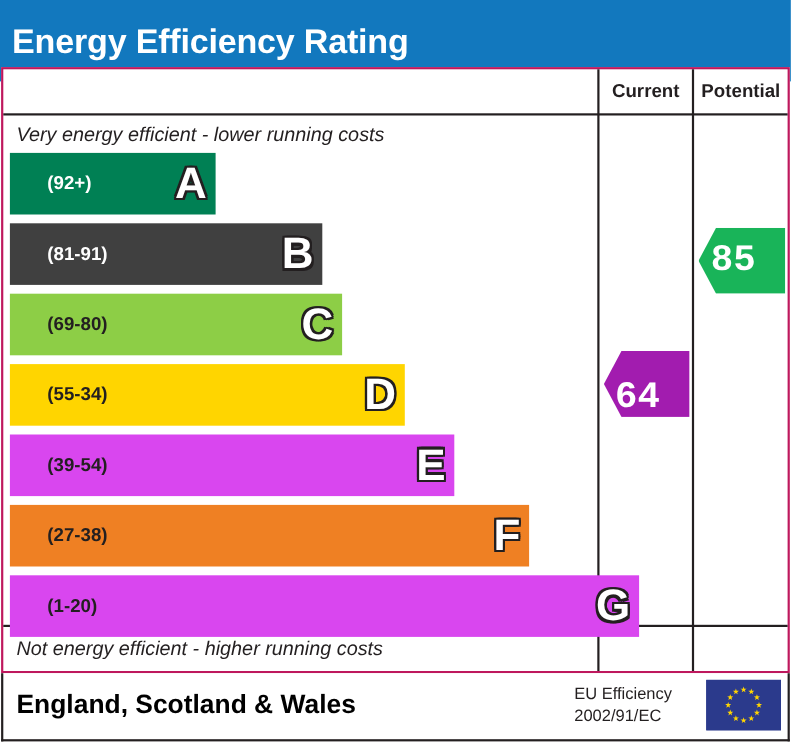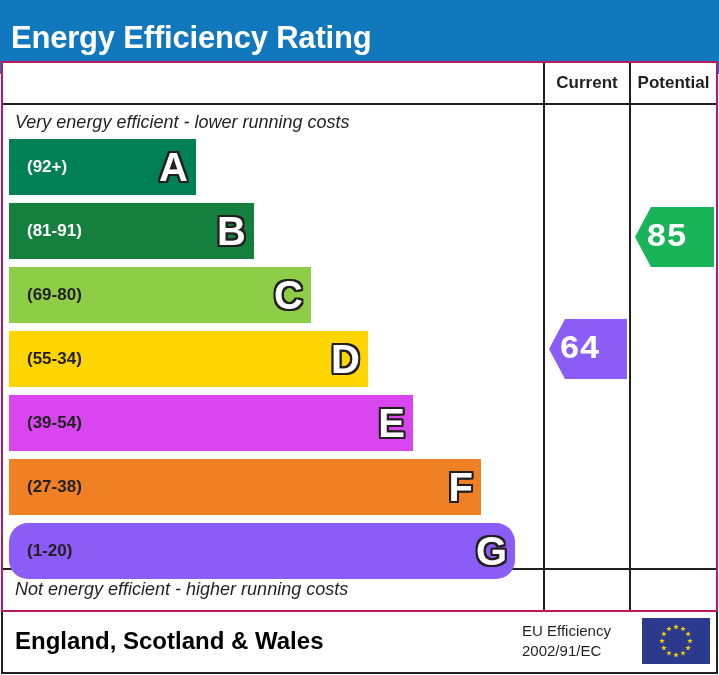--- a/index.html
+++ b/index.html
@@ -99,20 +99,21 @@
     position: absolute;
     left: 0; top: 76px;
     width: 540px; height: 430px;
   }
   .band {
     position: absolute;
     left: 6px;
     height: 56px;
     display: flex;
     align-items: center;
+    padding-left: 16px;
   }
   .band-range {
     font-size: 17px;
     font-weight: bold;
     padding-left: 18px;
     white-space: nowrap;
   }
   .band-letter {
     position: absolute;
     right: 8px;
@@ -204,21 +205,21 @@
     <div class="caption top">Very energy efficient - lower running costs</div>
     <div class="caption bottom">Not energy efficient - higher running costs</div>
 
     <div class="bands">
 
       <div class="band" style="top: 0px; width: 187px; background: rgb(0, 128, 84);">
         <span class="band-range" style="color: rgb(255, 255, 255);">(92+)</span>
         <span class="band-letter">A</span>
       </div>
 
-      <div class="band" style="top: 64px; width: 245px; background: #15803d;">
+      <div class="band" style="top: 64px; width: 284px; background: #404040;">
         <span class="band-range" style="color: rgb(255, 255, 255);">(81-91)</span>
         <span class="band-letter">B</span>
       </div>
 
       <div class="band" style="top: 128px; width: 302px; background: rgb(141, 206, 70);">
         <span class="band-range" style="color: rgb(35, 31, 32);">(69-80)</span>
         <span class="band-letter">C</span>
       </div>
 
       <div class="band" style="top: 192px; width: 359px; background: rgb(255, 213, 0);">
@@ -229,28 +230,28 @@
       <div class="band" style="top: 256px; width: 404px; background: #d946ef;">
         <span class="band-range" style="color: rgb(35, 31, 32);">(39-54)</span>
         <span class="band-letter">E</span>
       </div>
 
       <div class="band" style="top: 320px; width: 472px; background: rgb(239, 128, 35);">
         <span class="band-range" style="color: rgb(35, 31, 32);">(27-38)</span>
         <span class="band-letter">F</span>
       </div>
 
-      <div class="band" style="top: 384px; width: 506px; background: #8b5cf6; border-radius: 19px;">
+      <div class="band" style="top: 384px; width: 572px; background: #d946ef;">
         <span class="band-range" style="color: rgb(35, 31, 32);">(1-20)</span>
         <span class="band-letter">G</span>
       </div>
 
     </div>
 
-    <div class="marker" id="marker-current" style="left: 546px; top: 256px; width: 78px; background: #8b5cf6;">
+    <div class="marker" id="marker-current" style="left: 546px; top: 256px; width: 78px; background: #a21caf; align-items: flex-end;">
       <span class="marker-value" style="color: rgb(255, 255, 255);">64</span>
     </div>
 
     <div class="marker" id="marker-potential" style="left: 632px; top: 144px; width: 79px; background: rgb(25, 180, 89);">
       <span class="marker-value" style="color: rgb(255, 255, 255);">85</span>
     </div>
 
   </div>
 
   <div class="footer">

